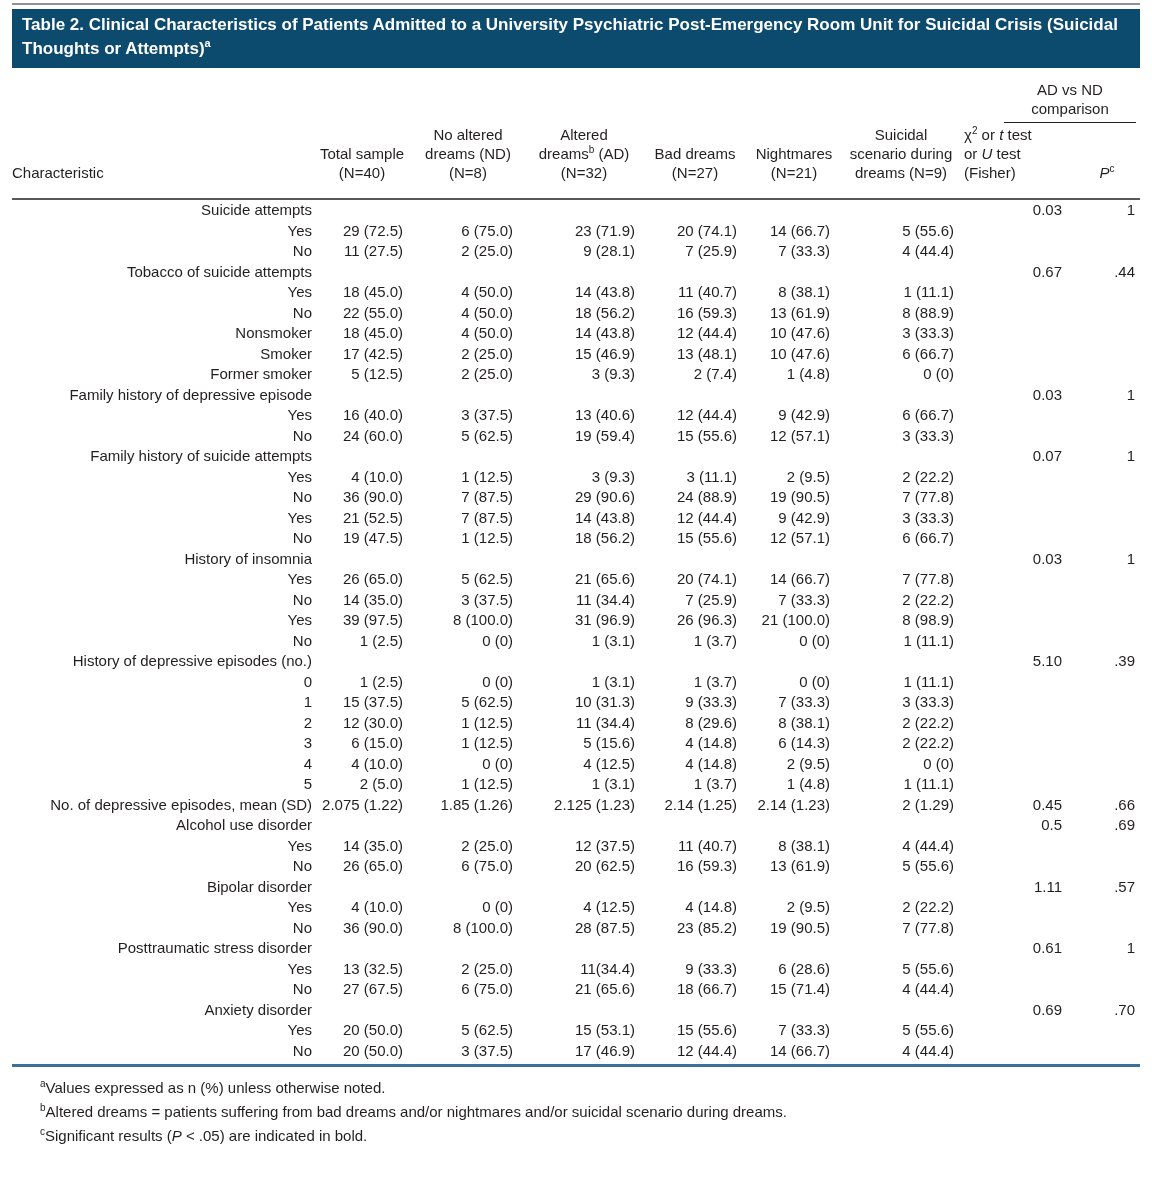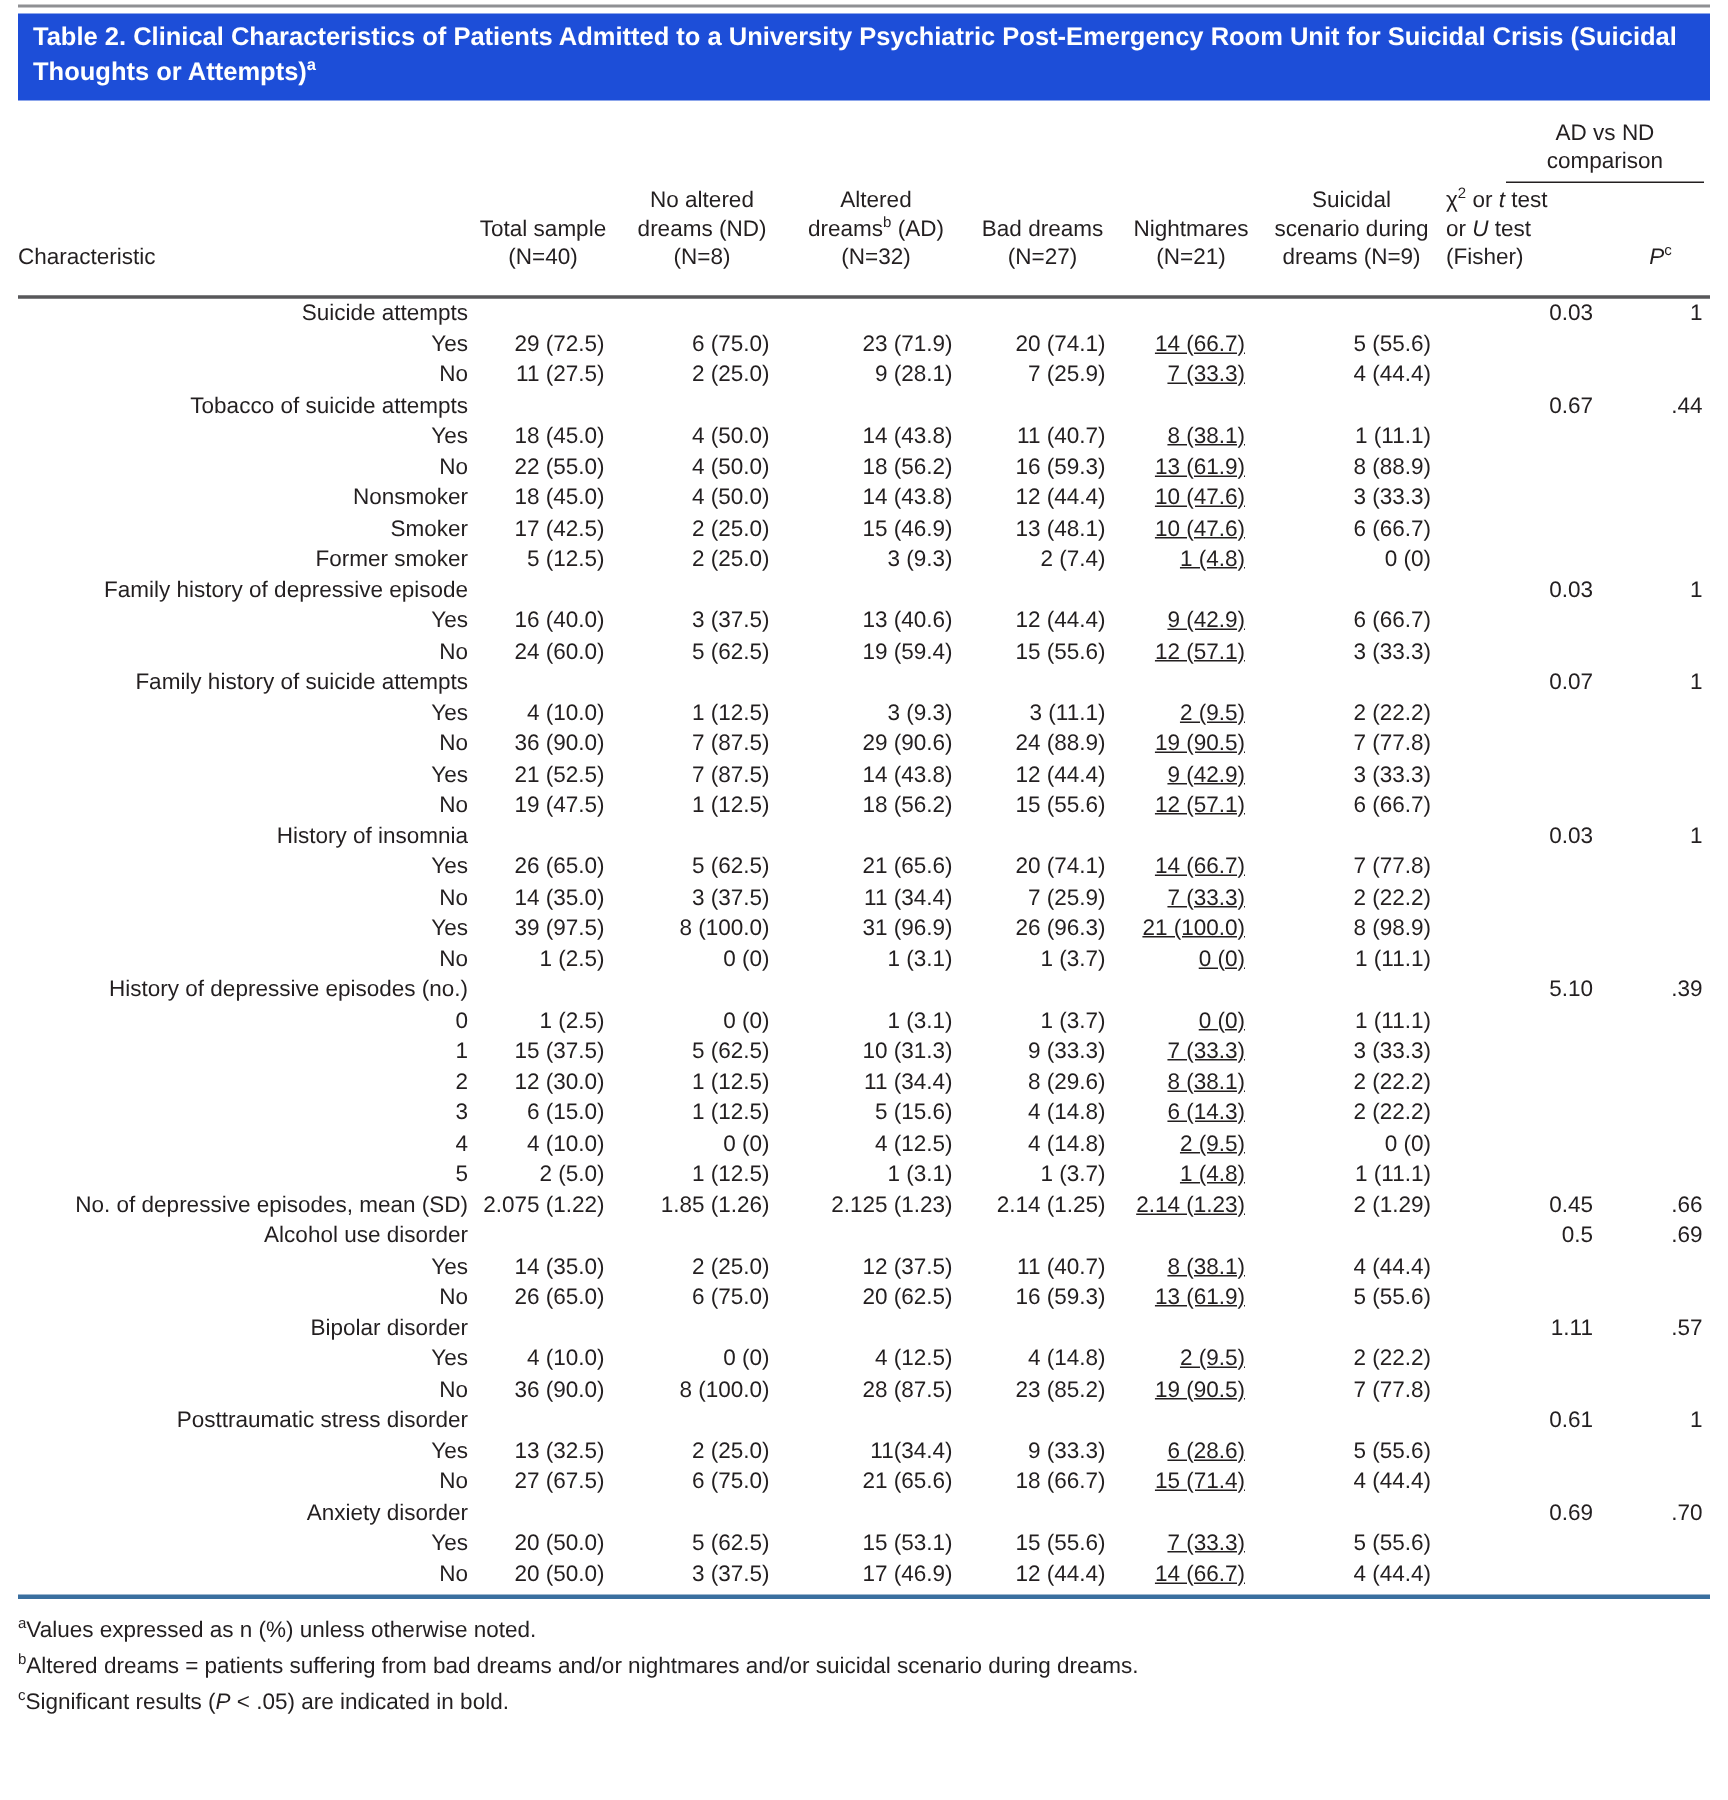--- a/index.html
+++ b/index.html
@@ -5,21 +5,21 @@
   html,body{margin:0;padding:0;background:#ffffff;}
   body{
     width:1152px;height:1200px;
     font-family:"Liberation Sans", sans-serif;
     color:#231f20;
     -webkit-font-smoothing:antialiased;
   }
   .page{width:1128px;margin:0 12px;position:relative;}
   .top-rule{height:2px;background:#8f9093;margin-top:3px;}
   .title-bar{
-    background:#1d4ed8;color:#ffffff;font-weight:bold;
+    background:#0c4a6e;color:#ffffff;font-weight:bold;
     font-size:17px;line-height:1.32;
     padding:5px 10px 7px 10px;margin-top:4px;
   }
   .title-bar sup{font-size:11px;}
   table{
     border-collapse:collapse;table-layout:fixed;width:1128px;
     font-size:15px;margin-top:12px;
   }
   col.c-char{width:300px;}
   col.c2{width:100px;} col.c3{width:112px;} col.c4{width:120px;}
@@ -40,26 +40,26 @@
   thead sup{font-size:10px;}
   tbody td{
     height:20.5px;line-height:20.5px;white-space:nowrap;
     overflow:hidden;padding:0;
   }
   td.char{text-align:right;}
   td.char.indent{padding-left:30px;}
   td.num{text-align:right;}
   td.c2{padding-right:9px;}  td.c3{padding-right:11px;}
   td.c4{padding-right:9px;}  td.c5{padding-right:9px;}
-  td.c6{padding-right:12px;text-decoration:underline;} td.c7{padding-right:6px;}
+  td.c6{padding-right:12px;} td.c7{padding-right:6px;}
   td.stat{padding-right:18px;}
   td.pcol{padding-right:5px;}
   td.bold{font-weight:bold;}
   .blue-rule{height:2.5px;background:#3a6f9f;margin-top:3px;}
-  .footnotes{font-size:15px;line-height:20px;margin-top:7px;}
+  .footnotes{font-size:15px;line-height:20px;margin-top:7px;margin-left:28px;}
   .footnotes sup{font-size:10px;}
 </style>
 </head>
 <body>
 
 <div class="page">
 
   <div class="top-rule"></div>
 
   <div class="title-bar">

